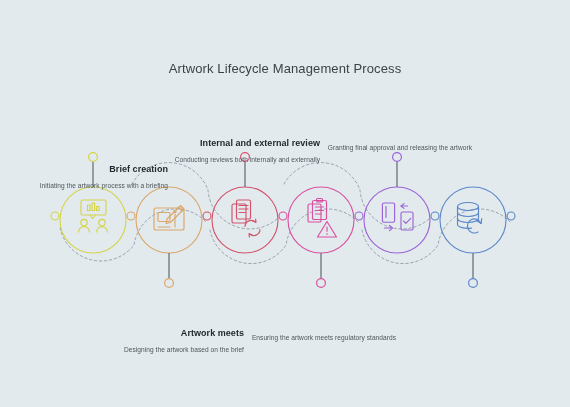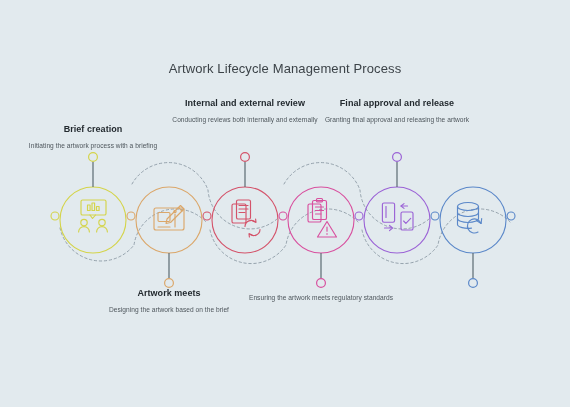--- a/index.html
+++ b/index.html
@@ -33,22 +33,23 @@
   }
   .svg-layer {
     position: absolute;
     left: 0; top: 0;
     width: 570px;
     height: 407px;
     pointer-events: none;
   }
   .label-block {
     position: absolute;
-    text-align: center;
+    text-align: right;
     width: 150px;
+    margin-top: 40px;
   }
   .label-title {
     font-size: 9px;
     font-weight: bold;
     color: #232a2f;
     line-height: 11.5px;
     letter-spacing: .05px;
   }
   .label-desc {
     font-size: 6.6px;
@@ -182,21 +183,20 @@
     <div class="label-title">Brief creation</div>
     <div class="label-desc">Initiating the artwork process with a briefing</div>
   </div>
 
   <div class="label-block" style="left:170px; top:98px;">
     <div class="label-title">Internal and external review</div>
     <div class="label-desc">Conducting reviews both internally and externally</div>
   </div>
 
   <div class="label-block" style="left:322px; top:98px;">
-    <div class="label-title">Final approval and release</div>
     <div class="label-desc">Granting final approval and releasing the artwork</div>
   </div>
 
   <div class="label-block" style="left:94px; top:288px;">
     <div class="label-title">Artwork meets</div>
     <div class="label-desc">Designing the artwork based on the brief</div>
   </div>
 
   <div class="label-block" style="left:246px; top:288px;">
     <div class="label-desc">Ensuring the artwork meets regulatory standards</div>

